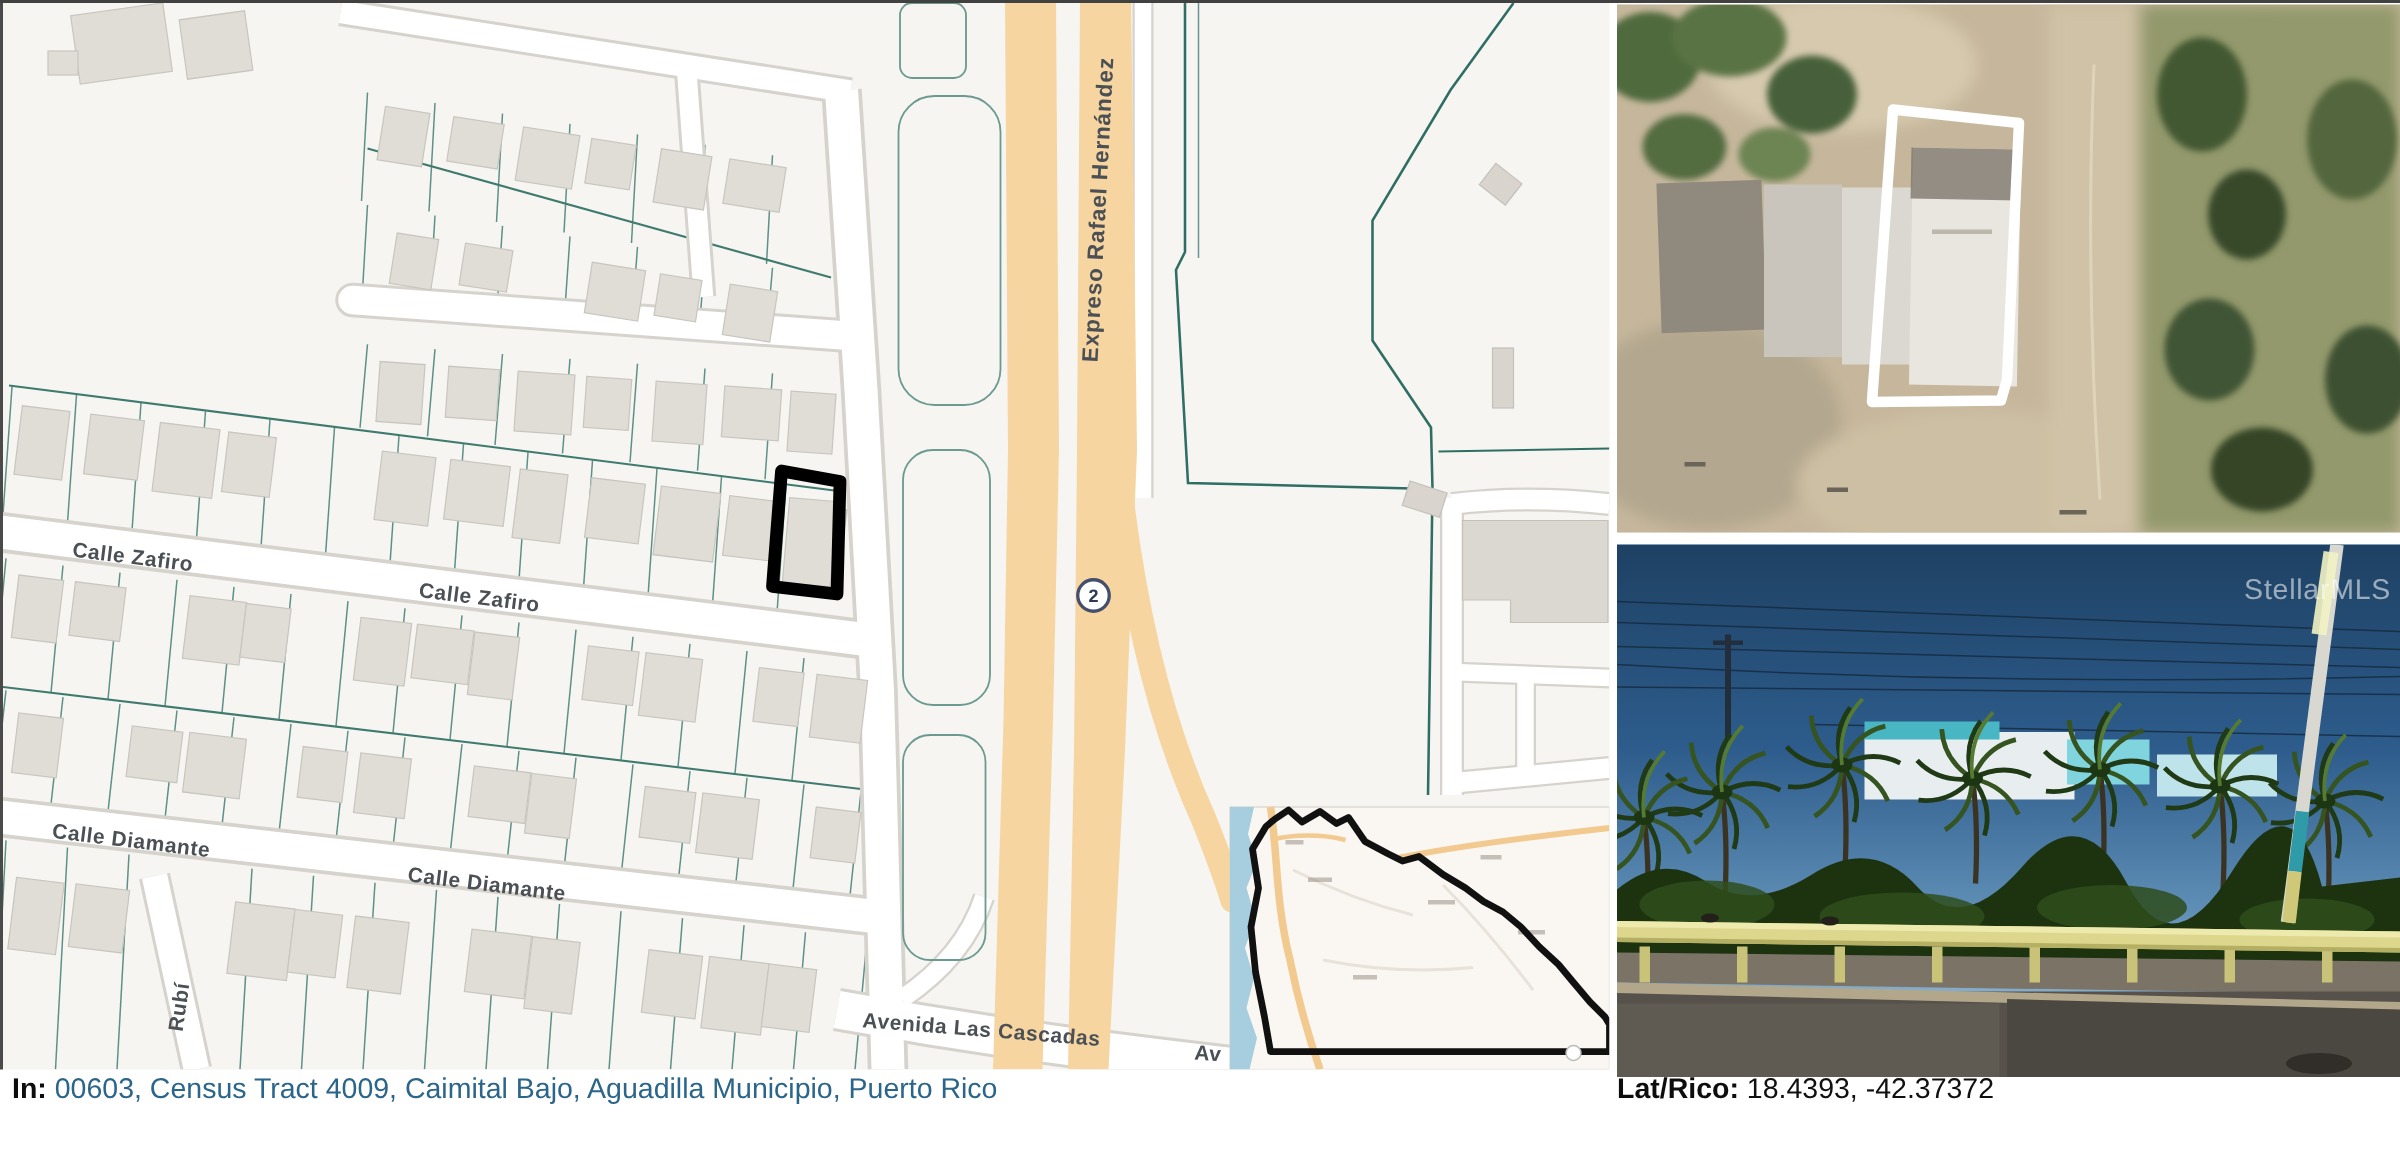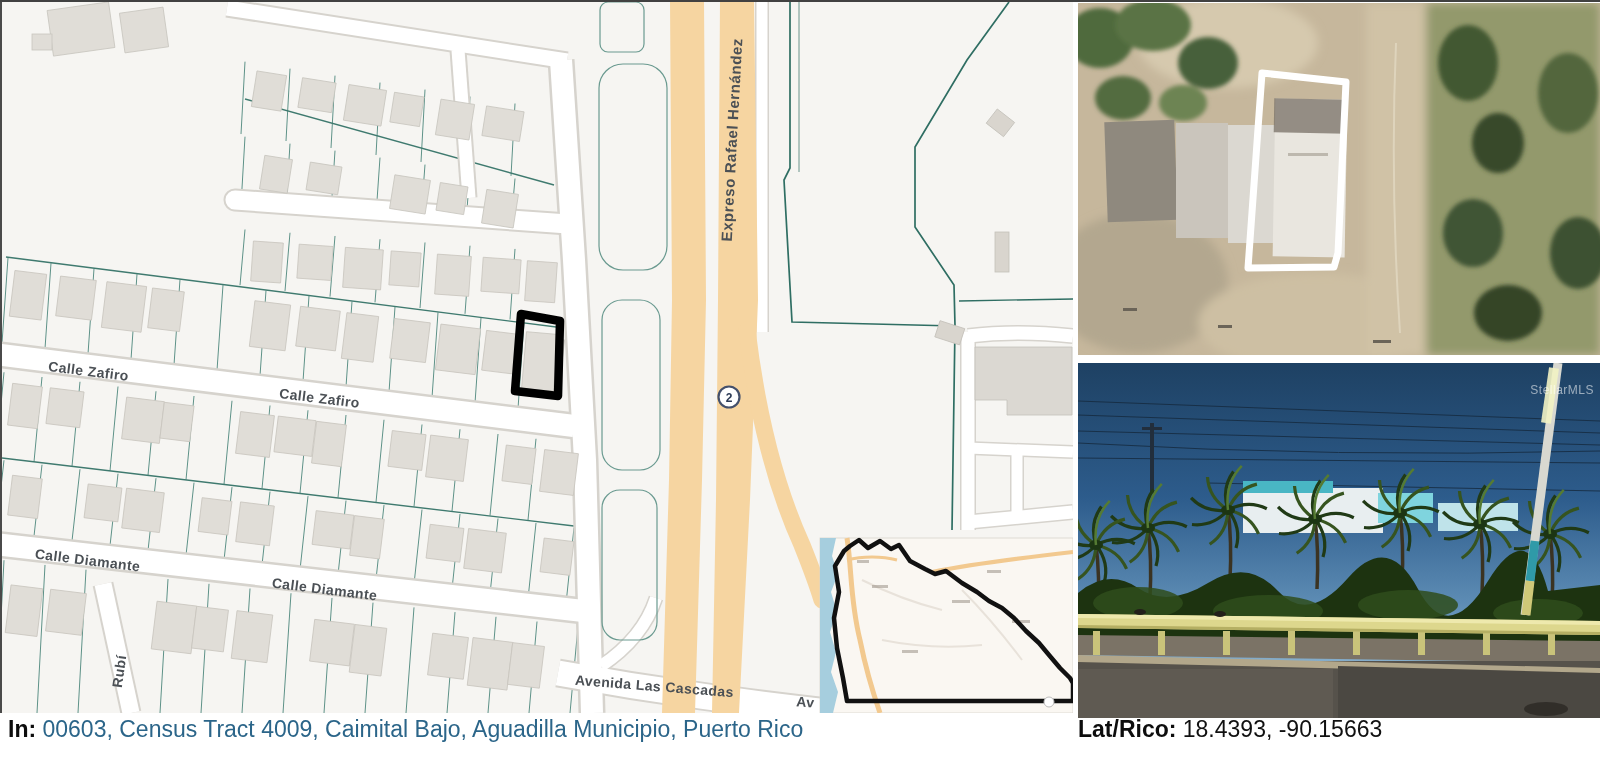--- a/index.html
+++ b/index.html
@@ -11,22 +11,22 @@
   .panel{position:absolute;overflow:hidden;}
   #map-panel{left:0;top:0;width:1073px;height:713px;background:#f6f5f2;border-left:2px solid #4a4a4a;box-sizing:border-box;}
   #aerial-panel{left:1078px;top:3px;width:522px;height:352px;background:#c6b79c;}
   #street-panel{left:1078px;top:363px;width:522px;height:355px;background:#2d5c8c;}
   svg{display:block;}
   .mlbl{font-family:"Liberation Sans","DejaVu Sans",sans-serif;font-size:14px;font-weight:600;
         fill:#4b5055;text-anchor:middle;letter-spacing:.4px;}
   .mlbl-big{font-size:15px;letter-spacing:.6px;}
   .shield-txt{font-size:12px;font-weight:bold;fill:#2c3a55;text-anchor:middle;}
   .watermark{position:absolute;right:6px;top:20px;color:rgba(255,255,255,.55);
-             font-size:12px;letter-spacing:.5px;z-index:5;}
-  .cap{position:absolute;top:716px;font-size:23px;color:#101010;white-space:nowrap;}
+             font-size:19px;letter-spacing:.5px;z-index:5;}
+  .cap{position:absolute;top:716px;font-size:19px;color:#101010;white-space:nowrap;}
   .cap-left{left:8px;}
   .cap-right{left:1078px;}
   .blab{font-weight:bold;color:#0d0d0d;}
   .loclink{color:#2b6589;cursor:pointer;}
   .sep{color:#2b6589;}
 </style>
 </head>
 <body>
 
 <div class="top-edge"></div>
@@ -525,14 +525,14 @@
 <div class="cap cap-left">
   <span class="blab">In:</span>
   <span class="loclink">00603</span><span class="sep">, </span>
   <span class="loclink">Census Tract 4009</span><span class="sep">, </span>
   <span class="loclink">Caimital Bajo</span><span class="sep">, </span>
   <span class="loclink">Aguadilla Municipio</span><span class="sep">, </span>
   <span class="loclink">Puerto Rico</span>
 </div>
 <div class="cap cap-right">
   <span class="blab">Lat/Rico:</span>
-  <span>18.4393, -90.15663</span>
+  <span>18.4393, -42.37372</span>
 </div>
 
 </body></html>

